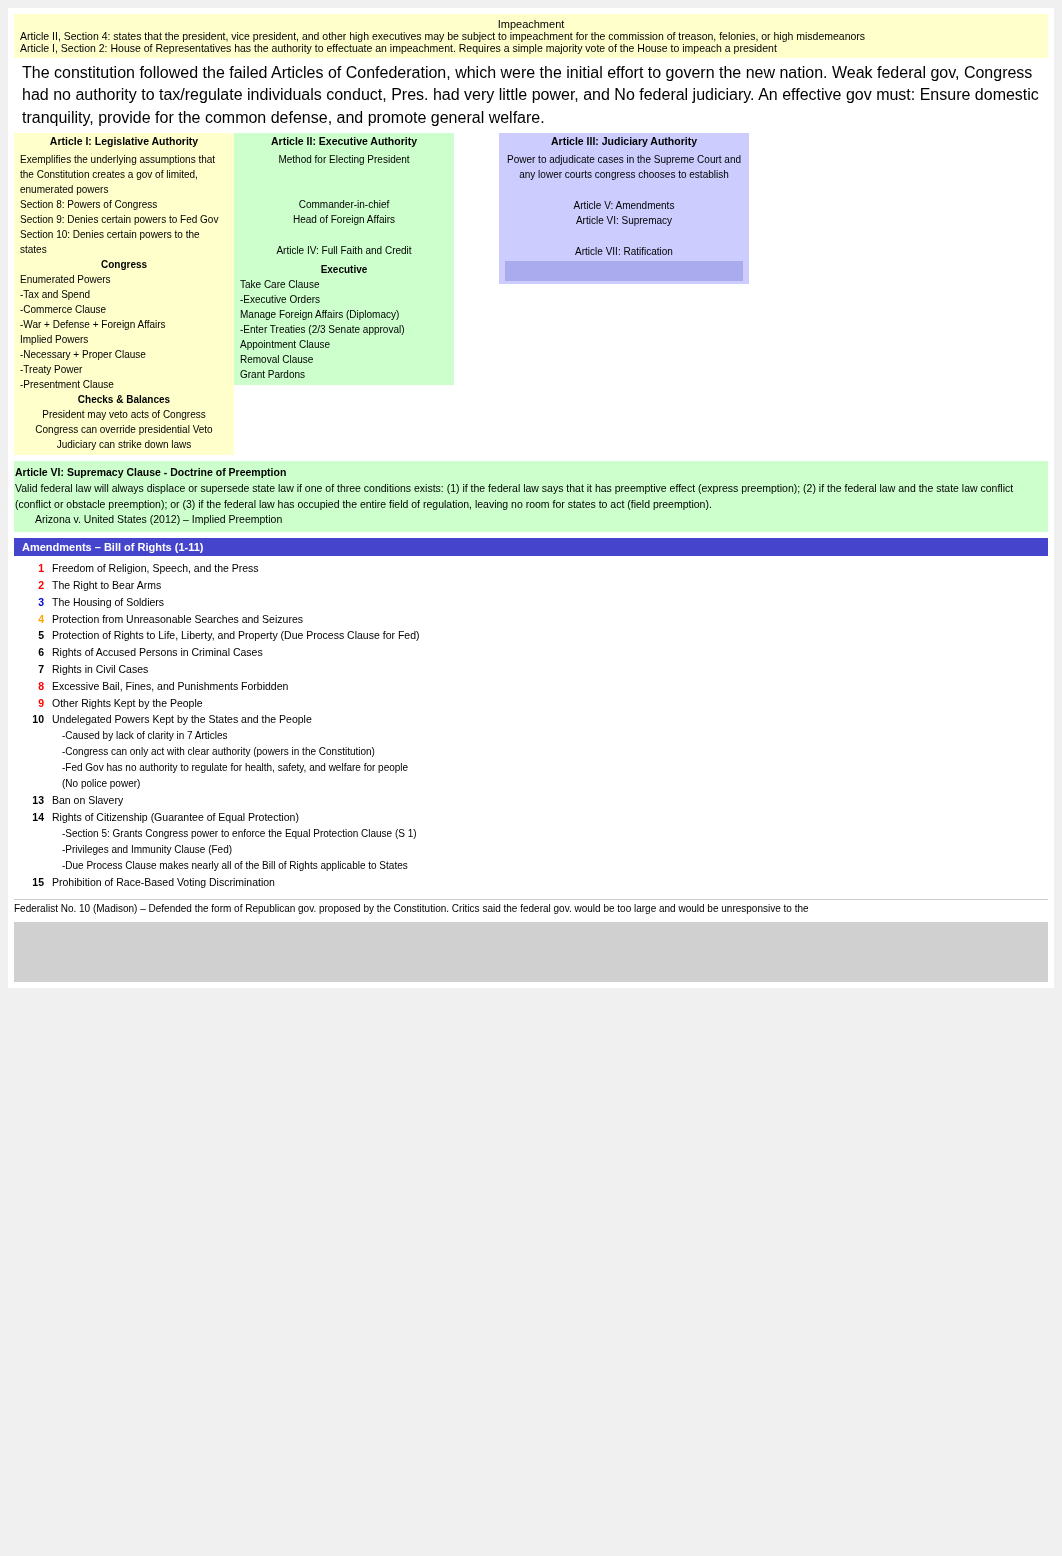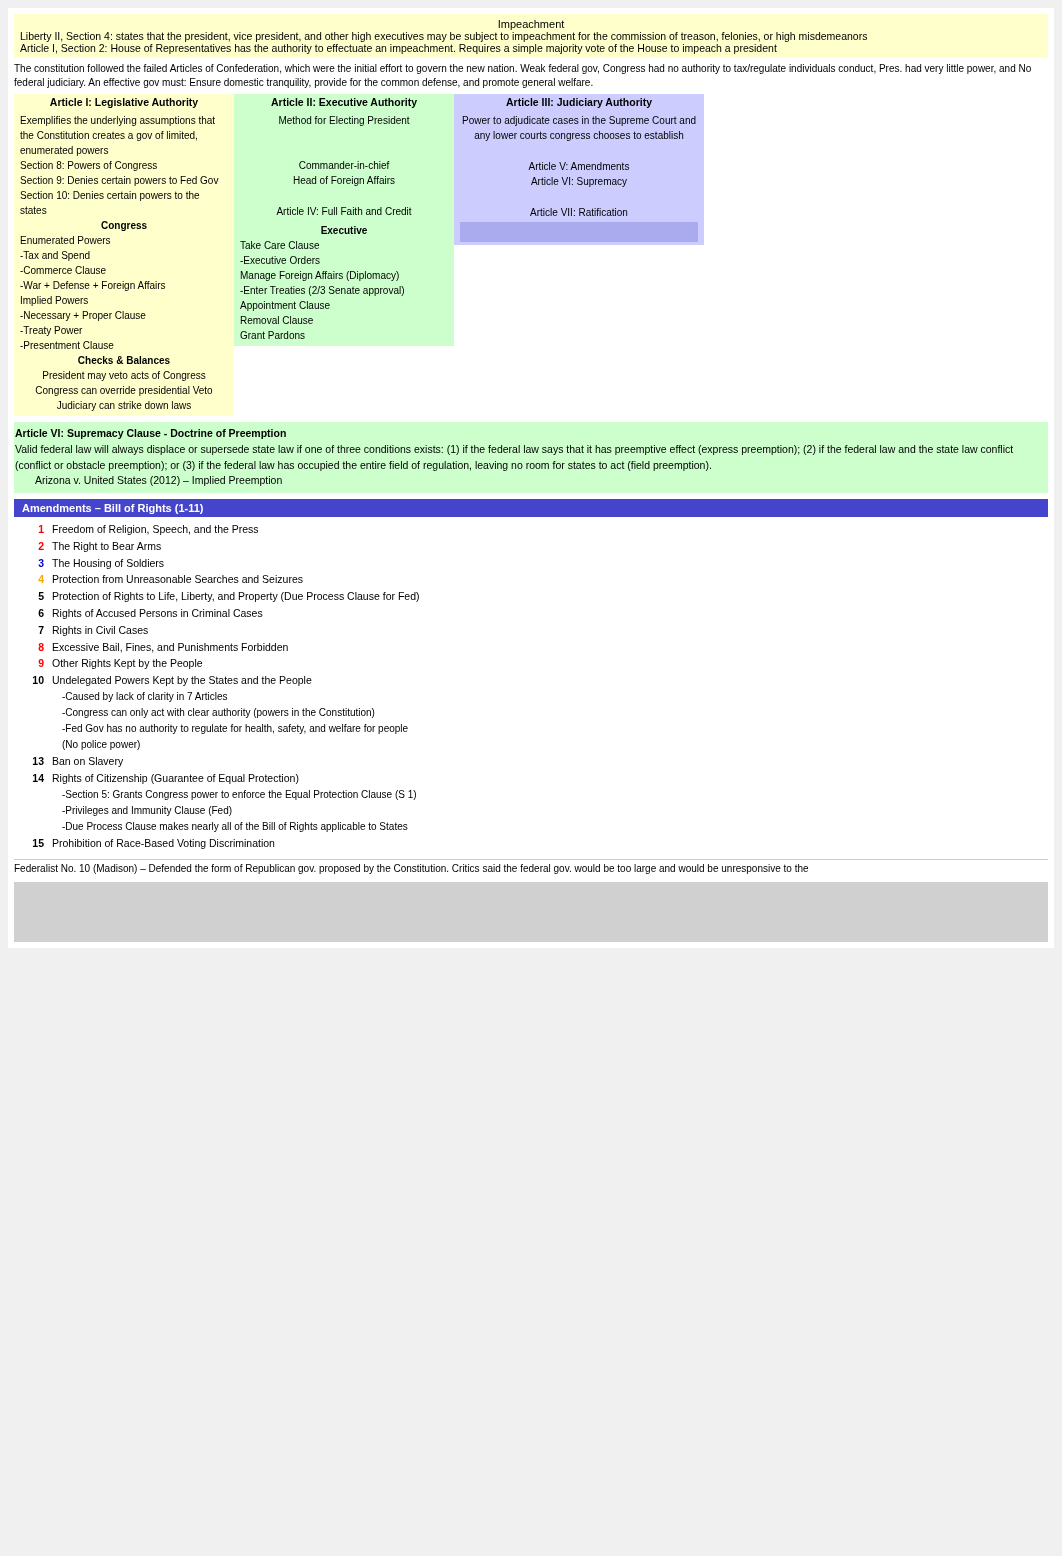--- a/index.html
+++ b/index.html
@@ -24,40 +24,41 @@
     }
     .top-yellow .impeachment-title {
       text-align: center;
       font-size: 11px;
       font-weight: normal;
     }
     .top-yellow .impeachment-items {
       font-size: 10.5px;
     }
     .intro-text {
-      font-size: 10px;
-      margin: 4px 0;
+      font-size: 16px;
+      margin: 4px 8px;
       line-height: 1.4;
     }
     .columns-row {
       display: flex;
       gap: 0;
       margin-top: 4px;
     }
     .col1 {
       width: 220px;
       flex-shrink: 0;
     }
     .col2 {
       width: 220px;
       flex-shrink: 0;
     }
     .col3 {
       width: 250px;
       flex-shrink: 0;
+      margin-left: 45px;
     }
     .col-header {
       text-align: center;
       font-size: 10.5px;
       font-weight: bold;
       color: #000;
       padding: 2px;
     }
     .col-header.yellow { background: #ffffcc; }
     .col-header.green { background: #ccffcc; }
@@ -134,21 +135,21 @@
     }
   </style>
 </head>
 <body>
 
 <div class="main-container">
 
   <div class="top-yellow">
     <div class="impeachment-title center bold">Impeachment</div>
     <div class="impeachment-items">
-      <div>Liberty II, Section 4: states that the president, vice president, and other high executives may be subject to impeachment for the commission of treason, felonies, or high misdemeanors</div>
+      <div>Article II, Section 4: states that the president, vice president, and other high executives may be subject to impeachment for the commission of treason, felonies, or high misdemeanors</div>
       <div>Article I, Section 2: House of Representatives has the authority to effectuate an impeachment. Requires a simple majority vote of the House to impeach a president</div>
     </div>
   </div>
 
   <div class="intro-text">The constitution followed the failed Articles of Confederation, which were the initial effort to govern the new nation. Weak federal gov, Congress had no authority to tax/regulate individuals conduct, Pres. had very little power, and No federal judiciary. An effective gov must: Ensure domestic tranquility, provide for the common defense, and promote general welfare.</div>
 
   <div class="columns-row">
 
     <div class="col1">
       <div class="col-header yellow">Article I: Legislative Authority</div>

